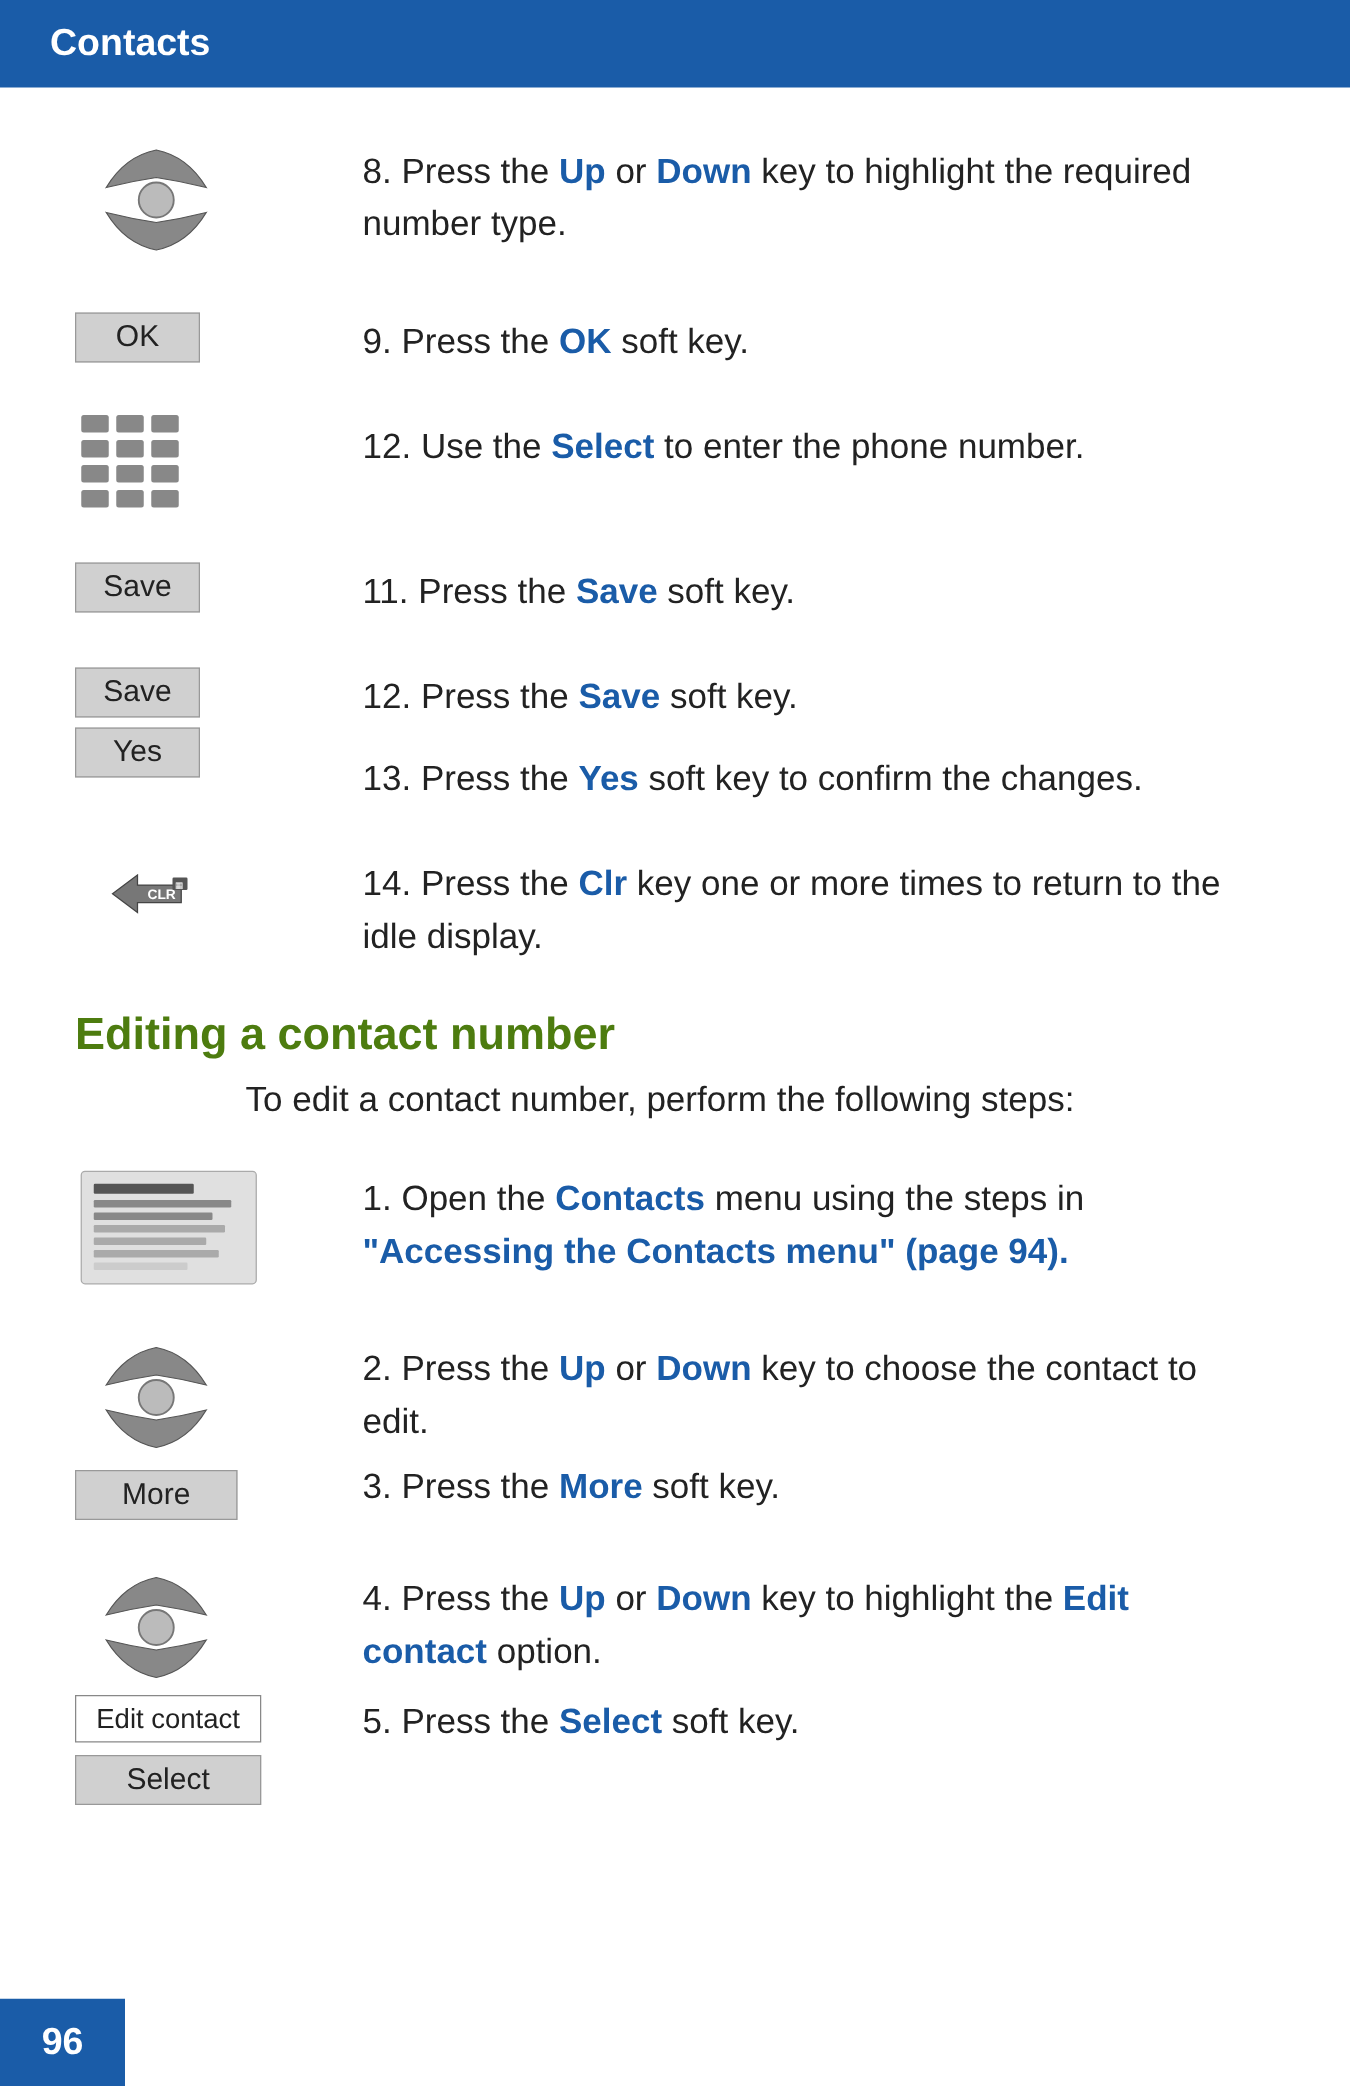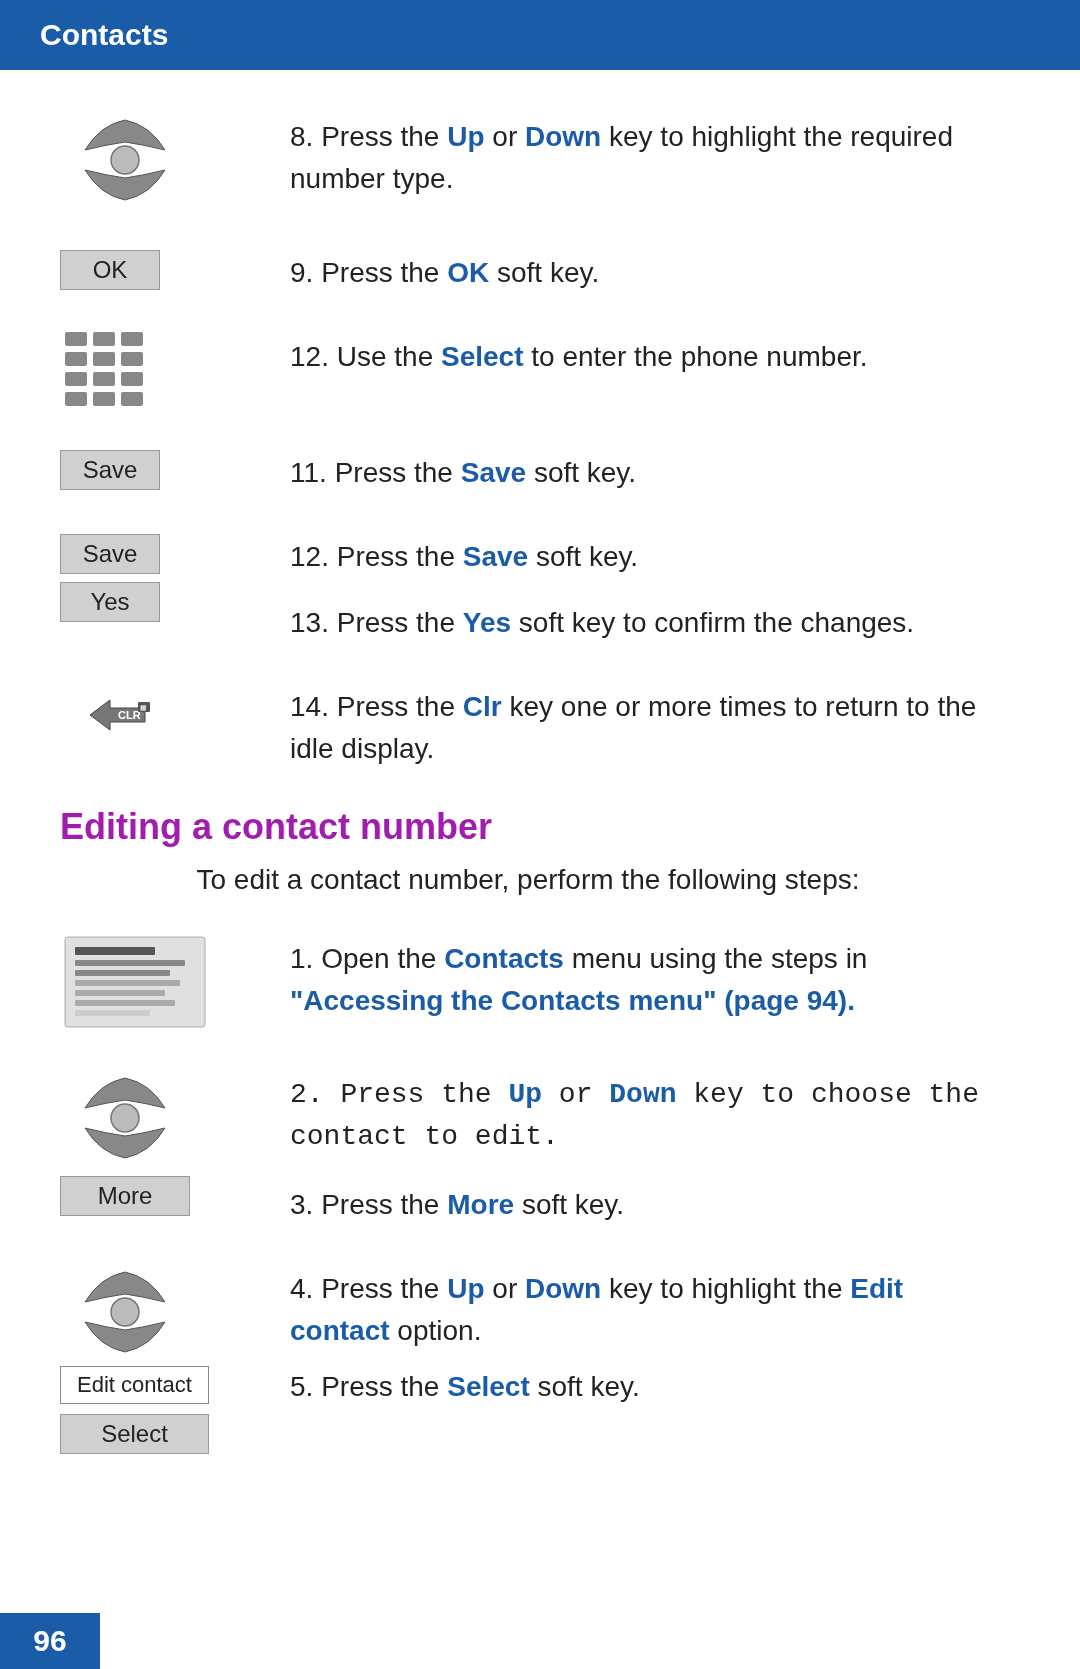--- a/index.html
+++ b/index.html
@@ -60,21 +60,21 @@
       font-size: 24px;
       color: #222;
       min-width: 100px;
       text-align: center;
       display: inline-block;
       margin-top: 4px;
     }
 
     
     .section-heading {
-      color: #a21caf;
+      color: #4d7c0f;
       font-weight: bold;
       font-size: 36px;
       margin-bottom: 16px;
       margin-top: 0;
     }
 
     .section-intro {
       font-size: 28px;
       margin-bottom: 36px;
       color: #222;
@@ -97,21 +97,21 @@
       margin-bottom: 2px;
     }
 
     
     .page-footer {
       position: absolute;
       bottom: 0;
       left: 0;
       background: #1a5ca8;
       width: 100px;
-      height: 56px;
+      height: 70px;
       display: flex;
       align-items: center;
       justify-content: center;
     }
     .page-footer span {
       color: #ffffff;
       font-weight: bold;
       font-size: 30px;
     }
 
@@ -256,21 +256,21 @@
 
           <svg width="130" height="100" viewBox="0 0 130 100">
             <path d="M65 10 Q90 15 105 40 Q85 35 65 32 Q45 35 25 40 Q40 15 65 10Z" fill="#888" stroke="#555" stroke-width="1"></path>
             <path d="M65 90 Q90 85 105 60 Q85 65 65 68 Q45 65 25 60 Q40 85 65 90Z" fill="#888" stroke="#555" stroke-width="1"></path>
             <circle cx="65" cy="50" r="14" fill="#bbb" stroke="#777" stroke-width="1.5"></circle>
           </svg>
           <div class="soft-key-btn">More</div>
         </div>
       </div>
       <div class="step-text-col">
-        <div style="margin-bottom:26px;font-family:Liberation Mono, monospace;">
+        <div style="margin-bottom:10px;">
           <span>2.</span>
           Press the <span class="blue">Up</span> or <span class="blue">Down</span> key to choose the contact to edit.
         </div>
         <div>
           <span>3.</span>
           Press the <span class="blue">More</span> soft key.
         </div>
       </div>
     </div>
 

